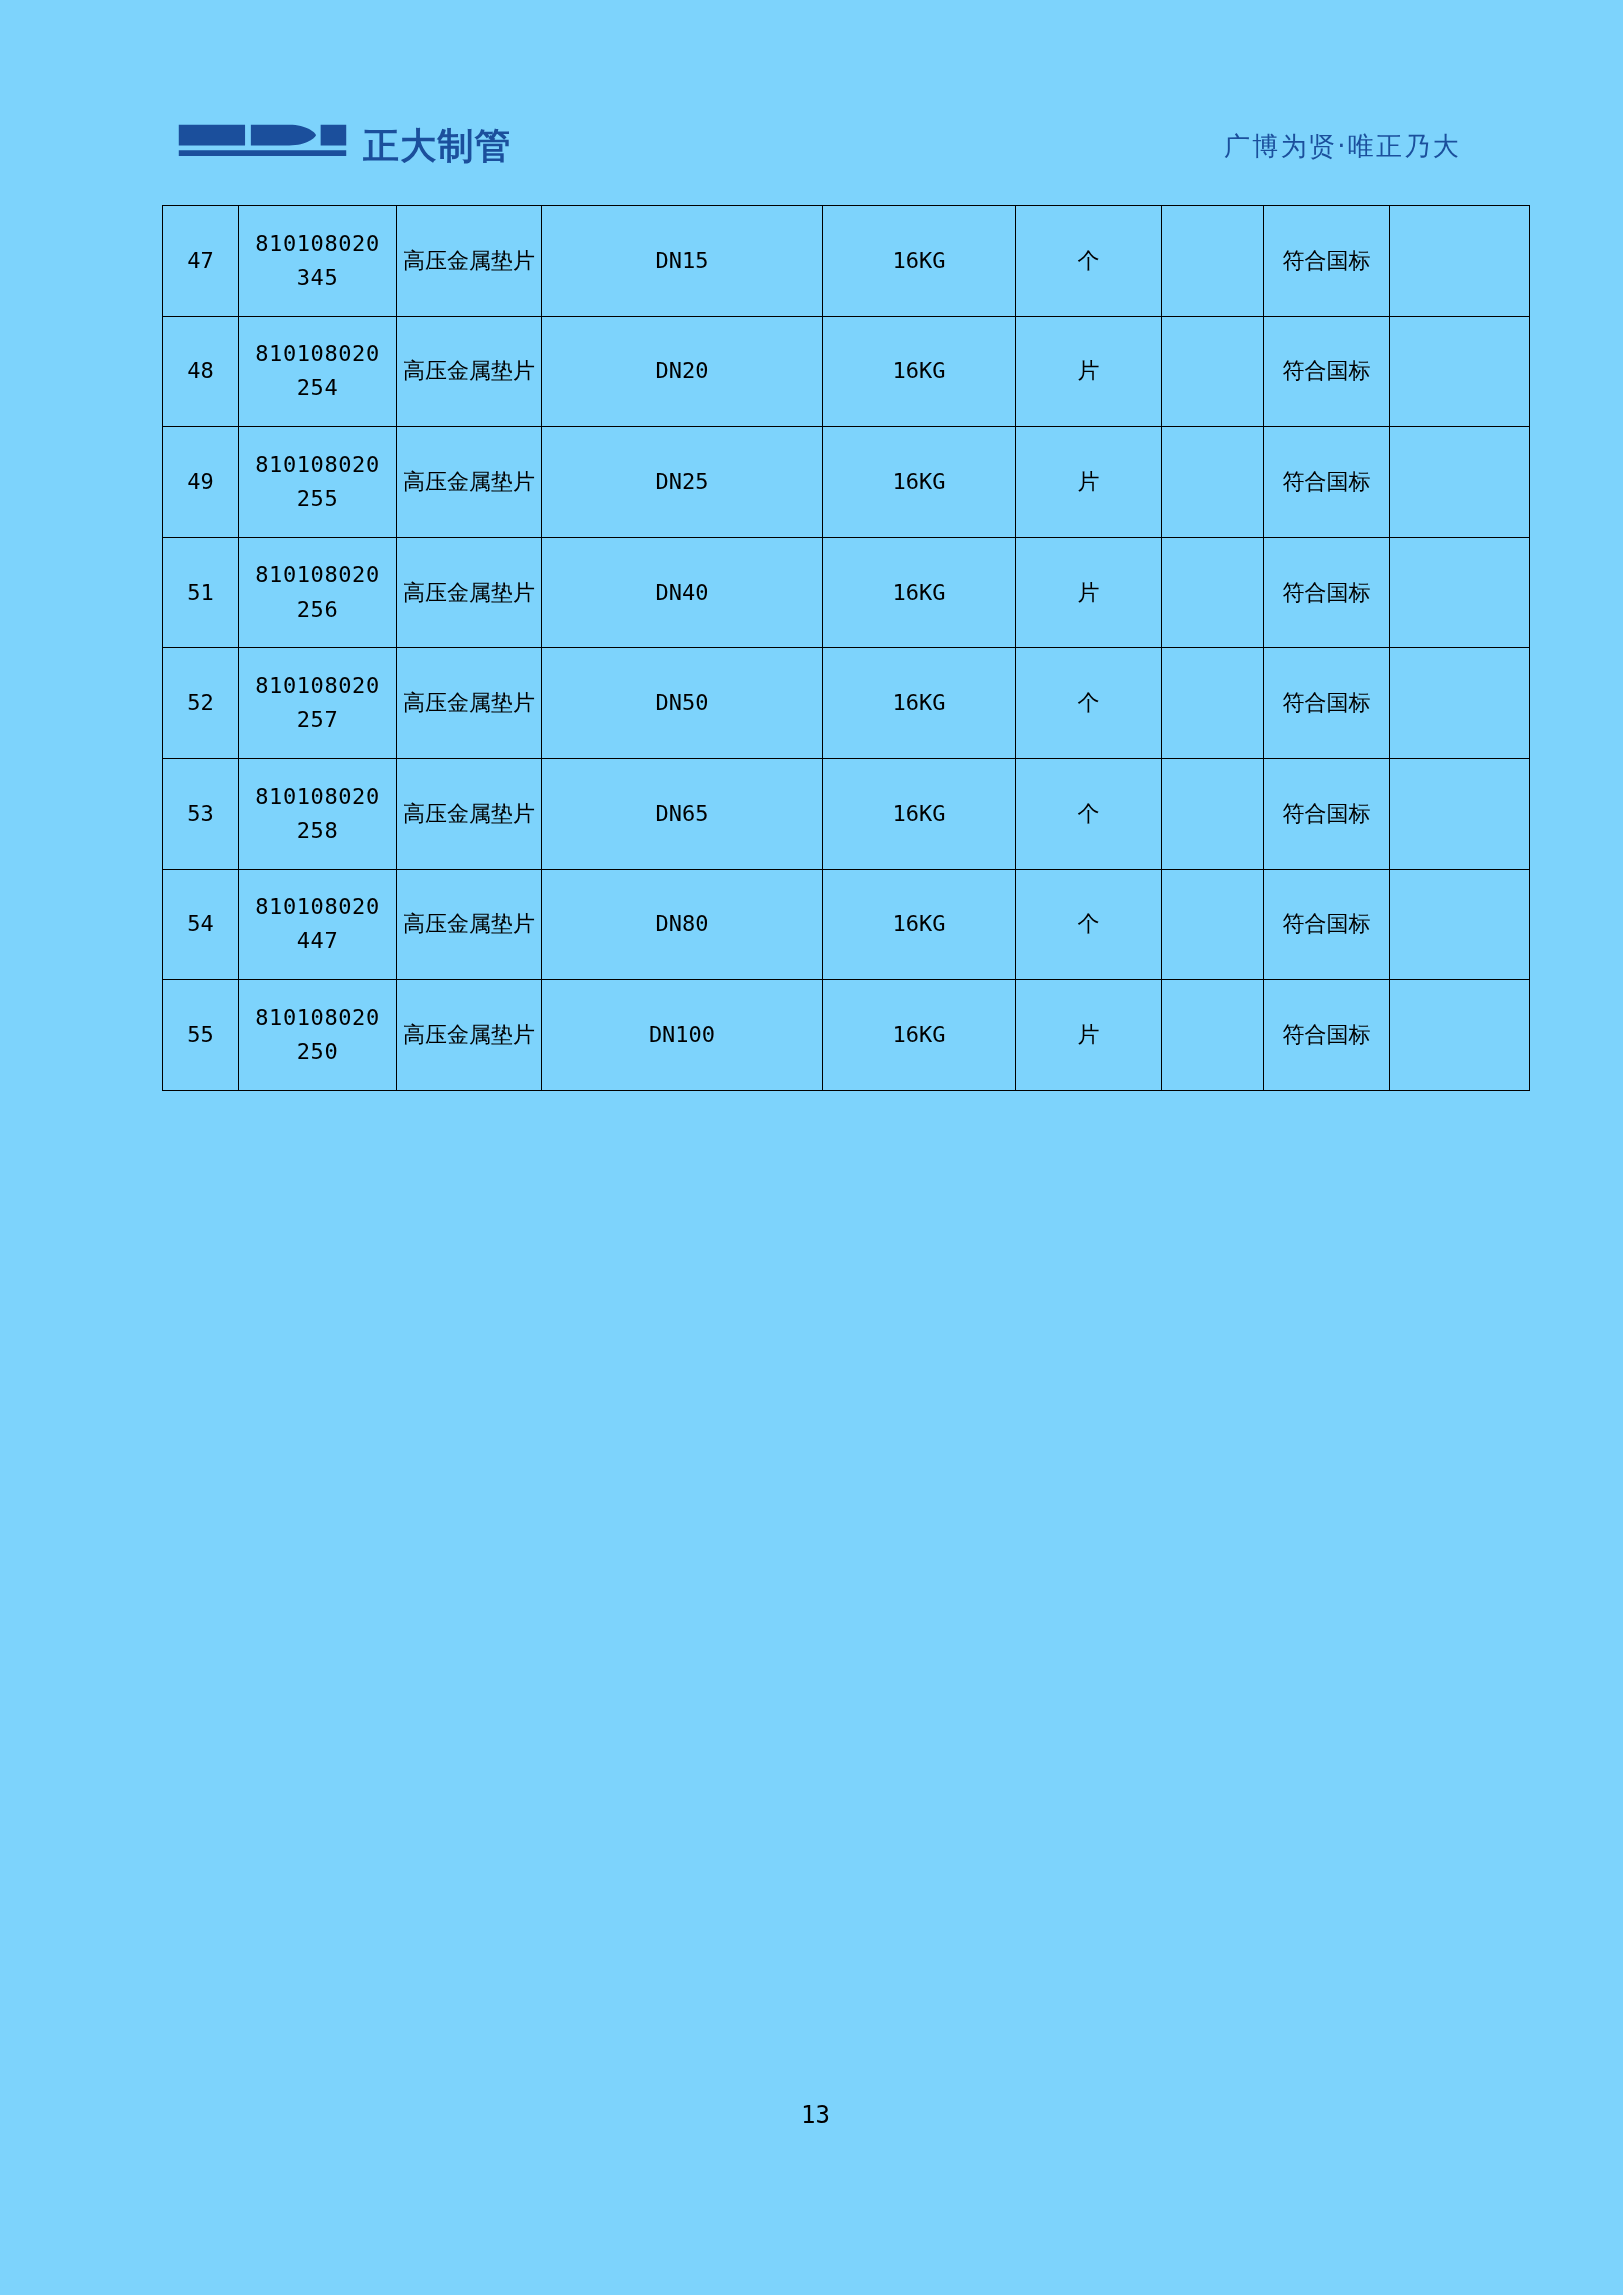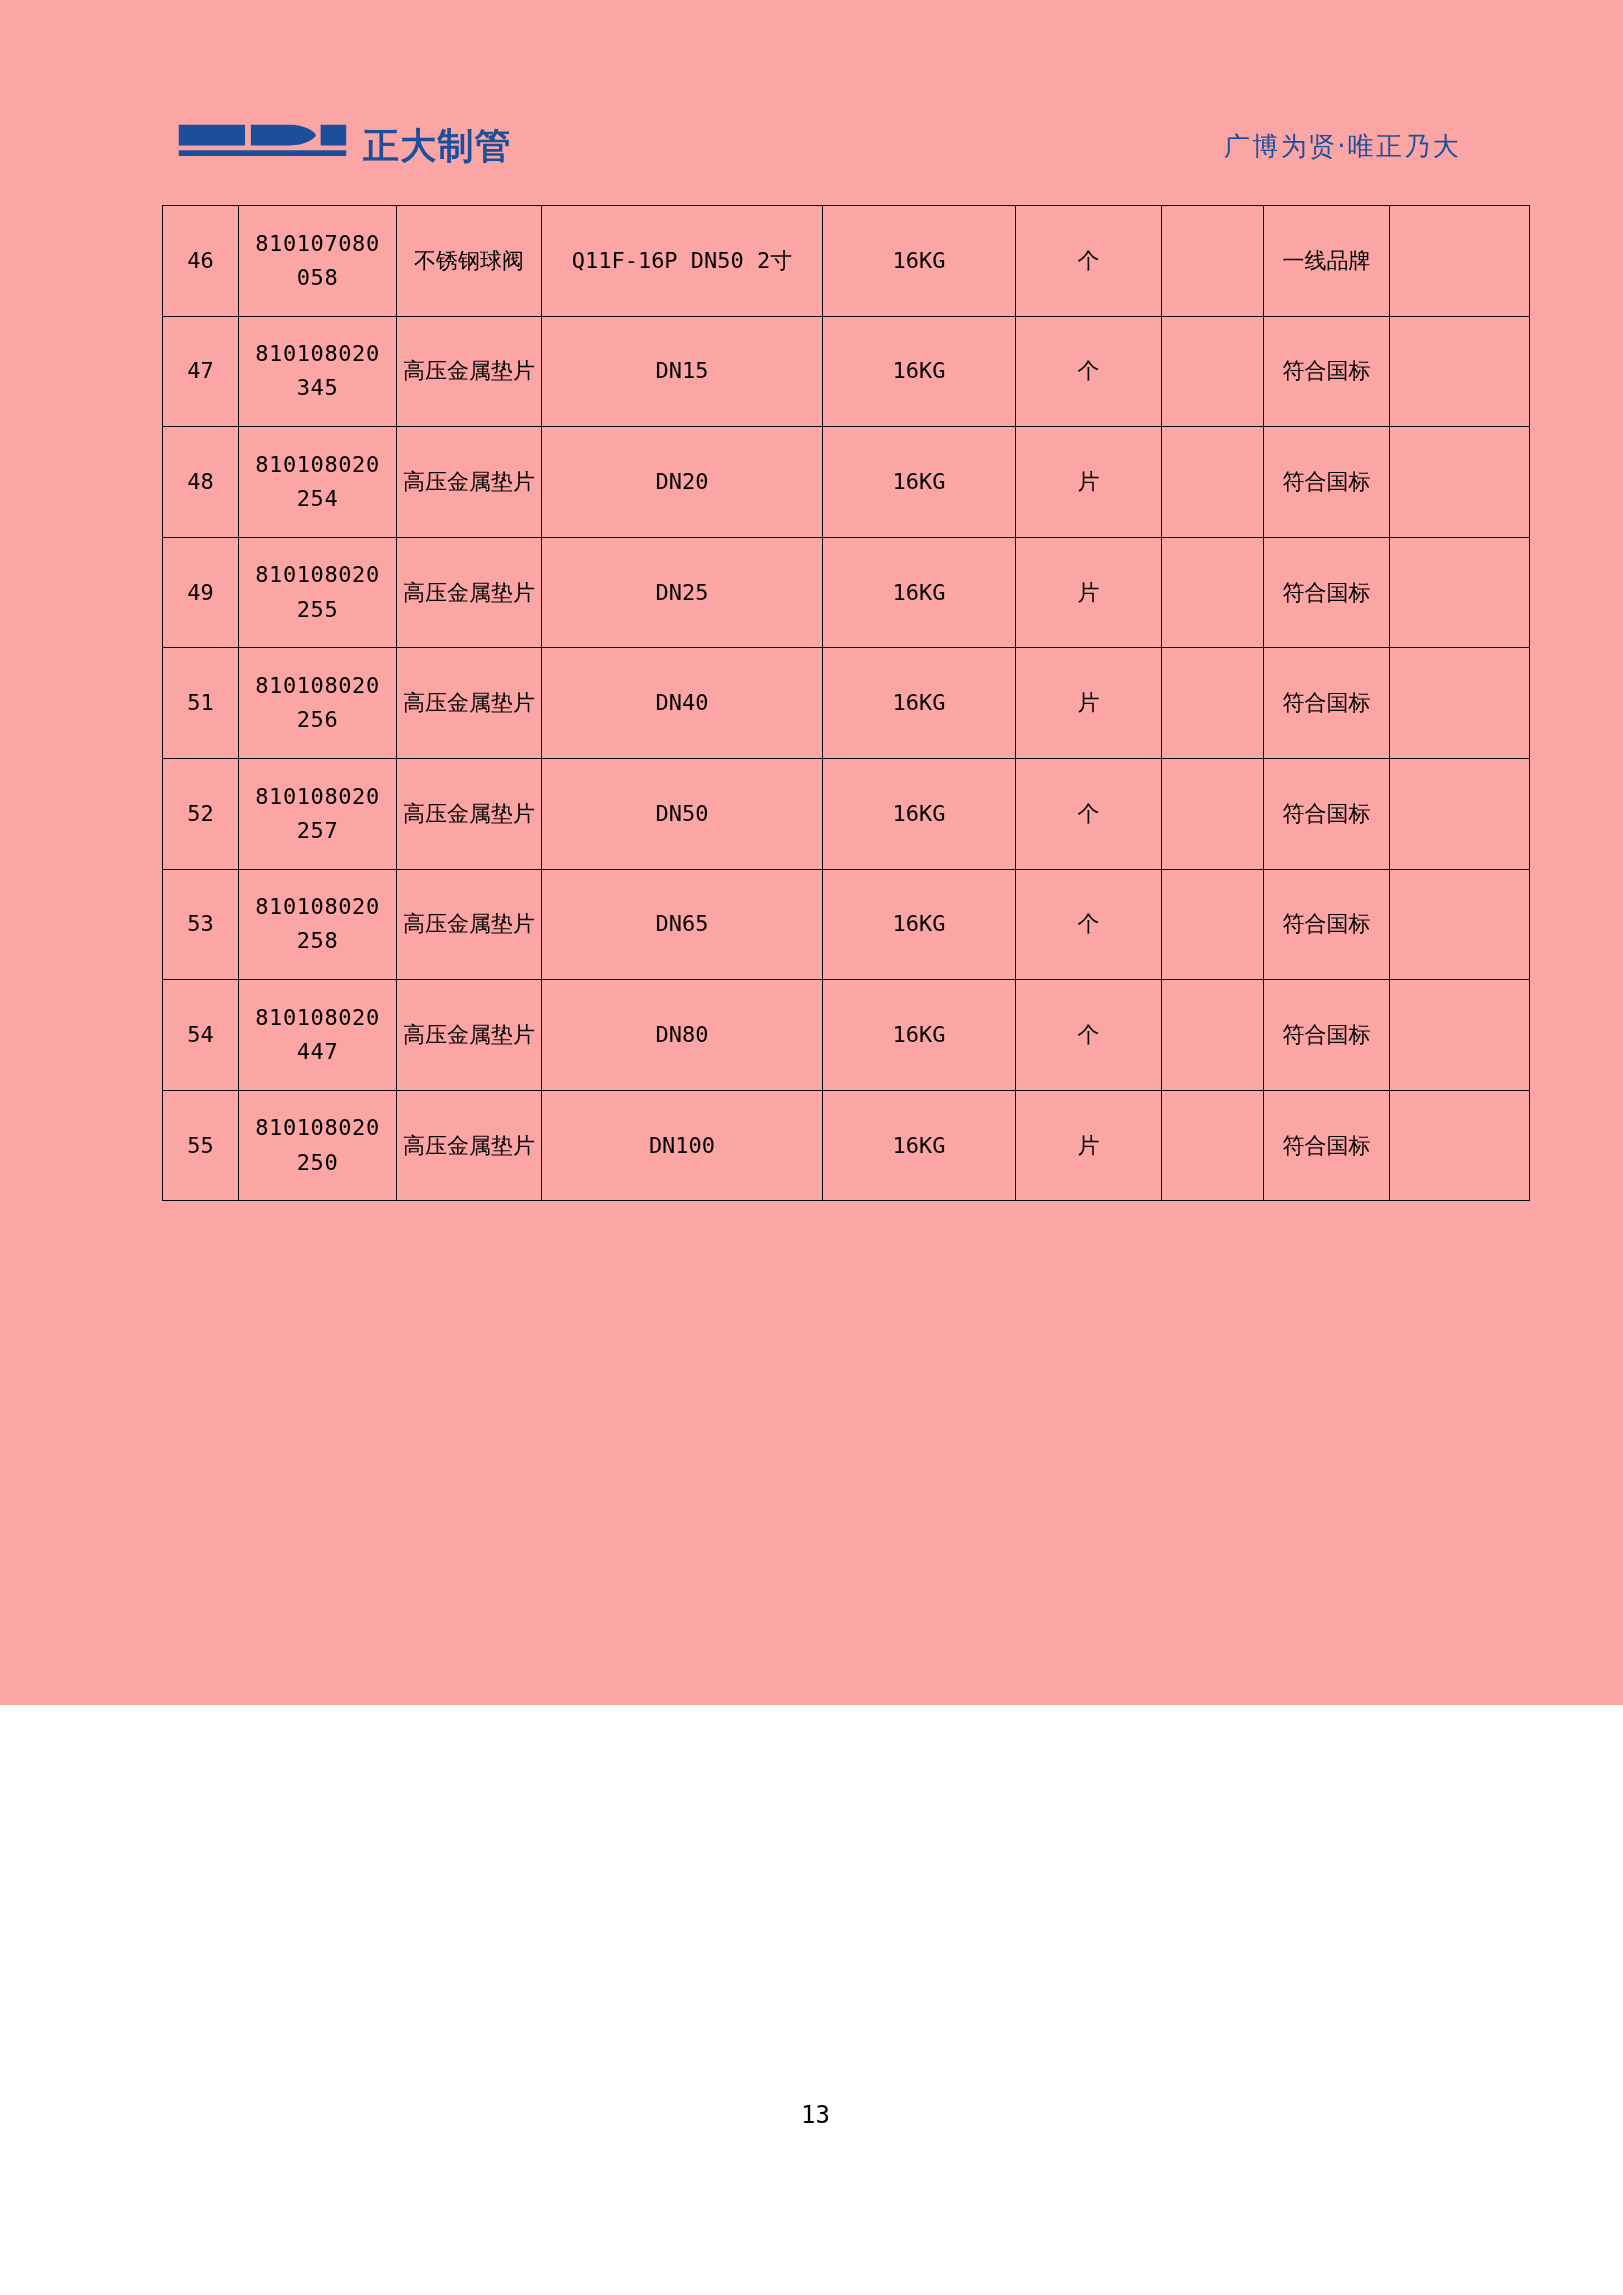--- a/index.html
+++ b/index.html
@@ -11,22 +11,22 @@
     font-family: "Liberation Serif", serif;
     width: 1623px;
     height: 2295px;
     position: relative;
     overflow: hidden;
   }
   .page {
     position: absolute;
     left: 0; top: 0;
     width: 1623px;
-    height: 1705px;
-    background: #fca5a5;
+    height: 2295px;
+    background: #7dd3fc;
   }
   
   .header {
     position: absolute;
     left: 175px;
     top: 114px;
     width: 1286px;
     height: 64px;
     display: flex;
     align-items: center;
@@ -152,34 +152,20 @@
           <col class="c-name">
           <col class="c-spec">
         <col class="c-press">
           <col class="c-unit">
           <col class="c-qty">
           <col class="c-brand">
           <col class="c-note">
       </colgroup>
       <tbody>
         <tr class="row-tall">
-          <td class="mono">46</td>
-          <td class="code-cell">
-            <div>810107080</div>
-            <div>058</div>
-          </td>
-          <td class="cn-wrap">不锈钢球阀</td>
-          <td class="mono">Q11F-16P  DN50 2寸</td>
-          <td class="mono">16KG</td>
-          <td class="cn">个</td>
-          <td class="mono"></td>
-          <td class="cn-wrap">一线品牌</td>
-          <td class="cn"></td>
-        </tr>
-        <tr class="row-tall">
           <td class="mono">47</td>
           <td class="code-cell">
             <div>810108020</div>
             <div>345</div>
           </td>
           <td class="cn-wrap">高压金属垫片</td>
           <td class="mono">DN15</td>
           <td class="mono">16KG</td>
           <td class="cn">个</td>
           <td class="mono"></td>

